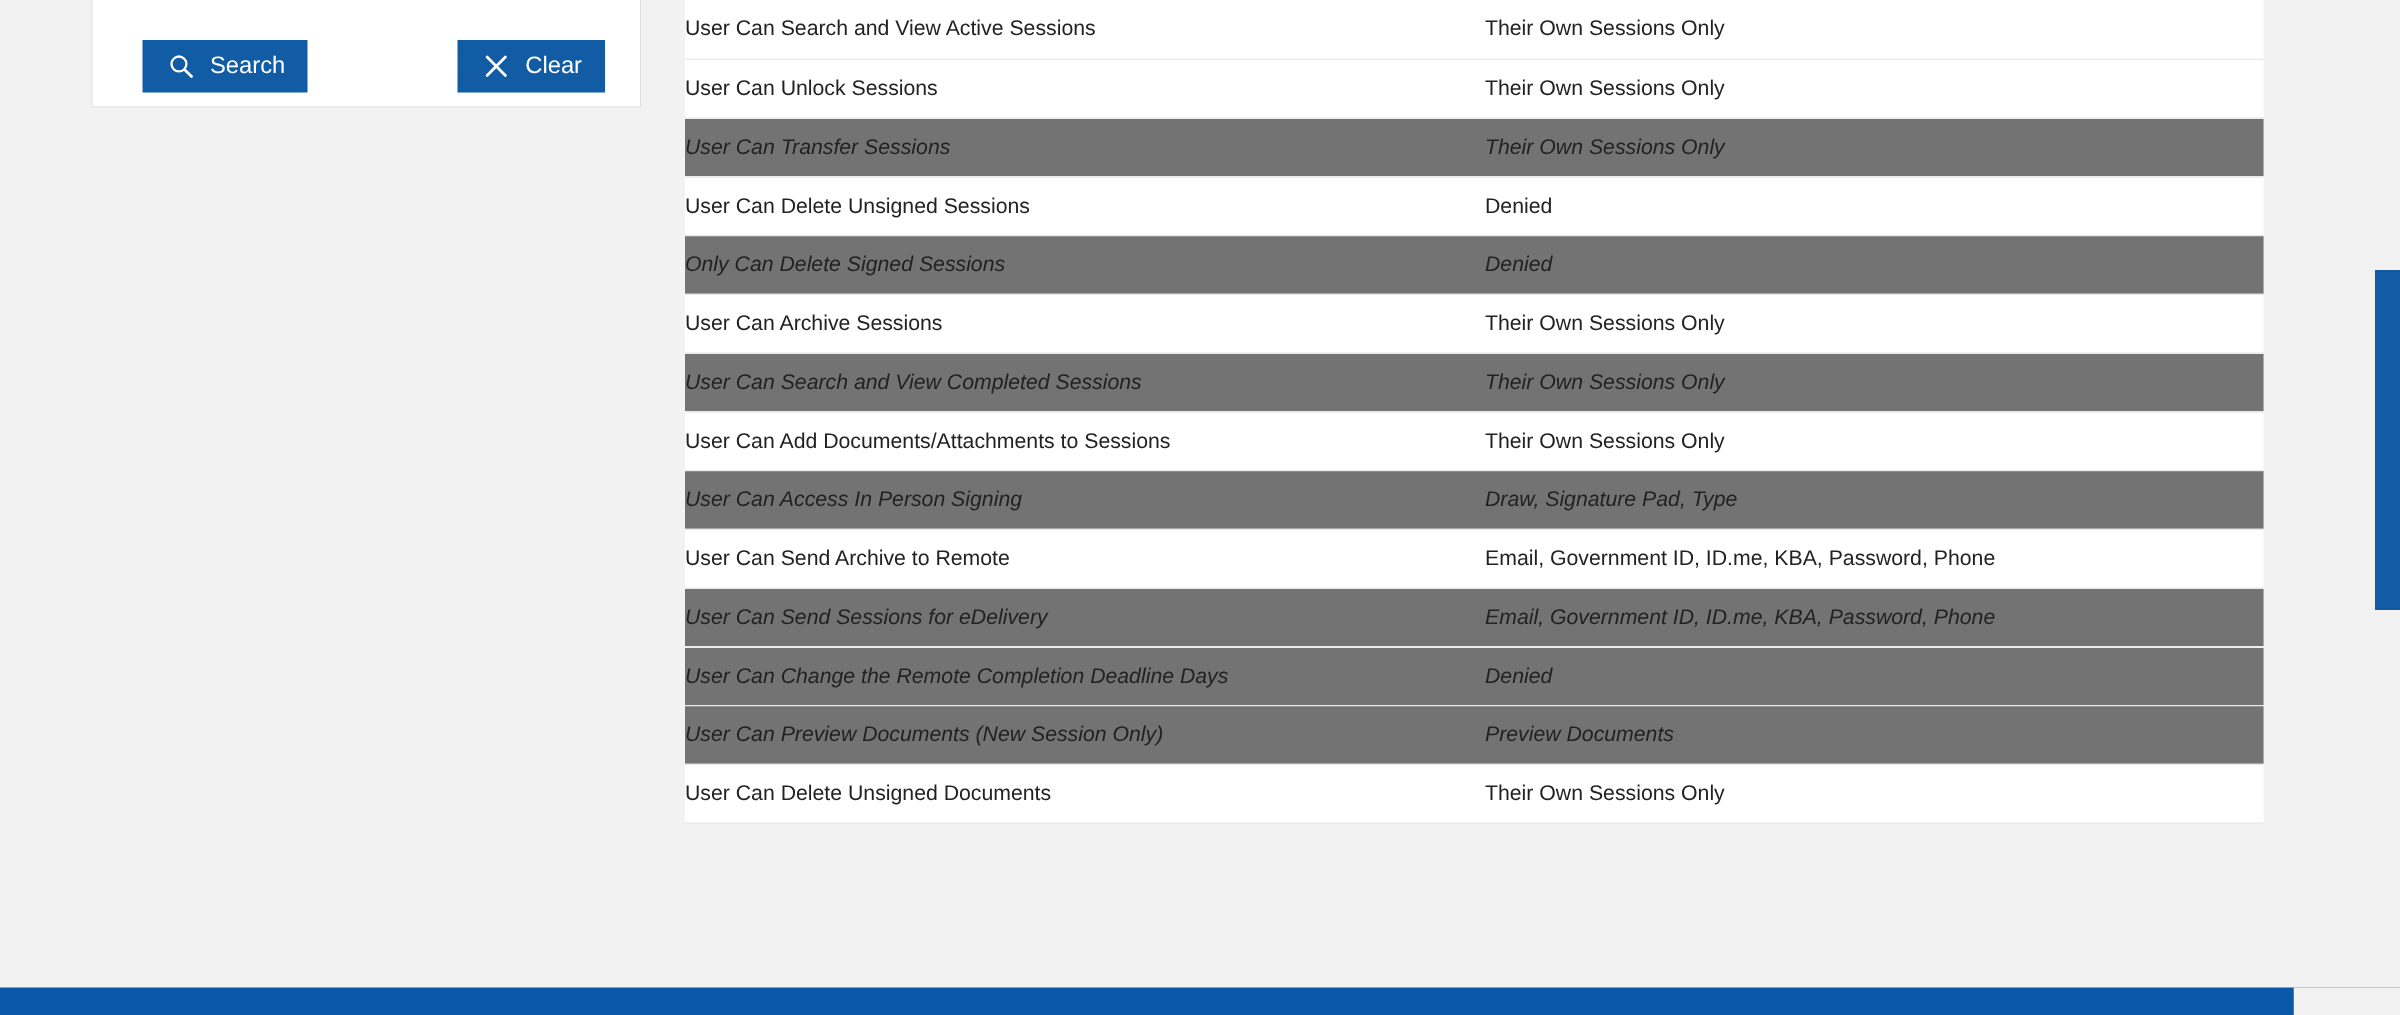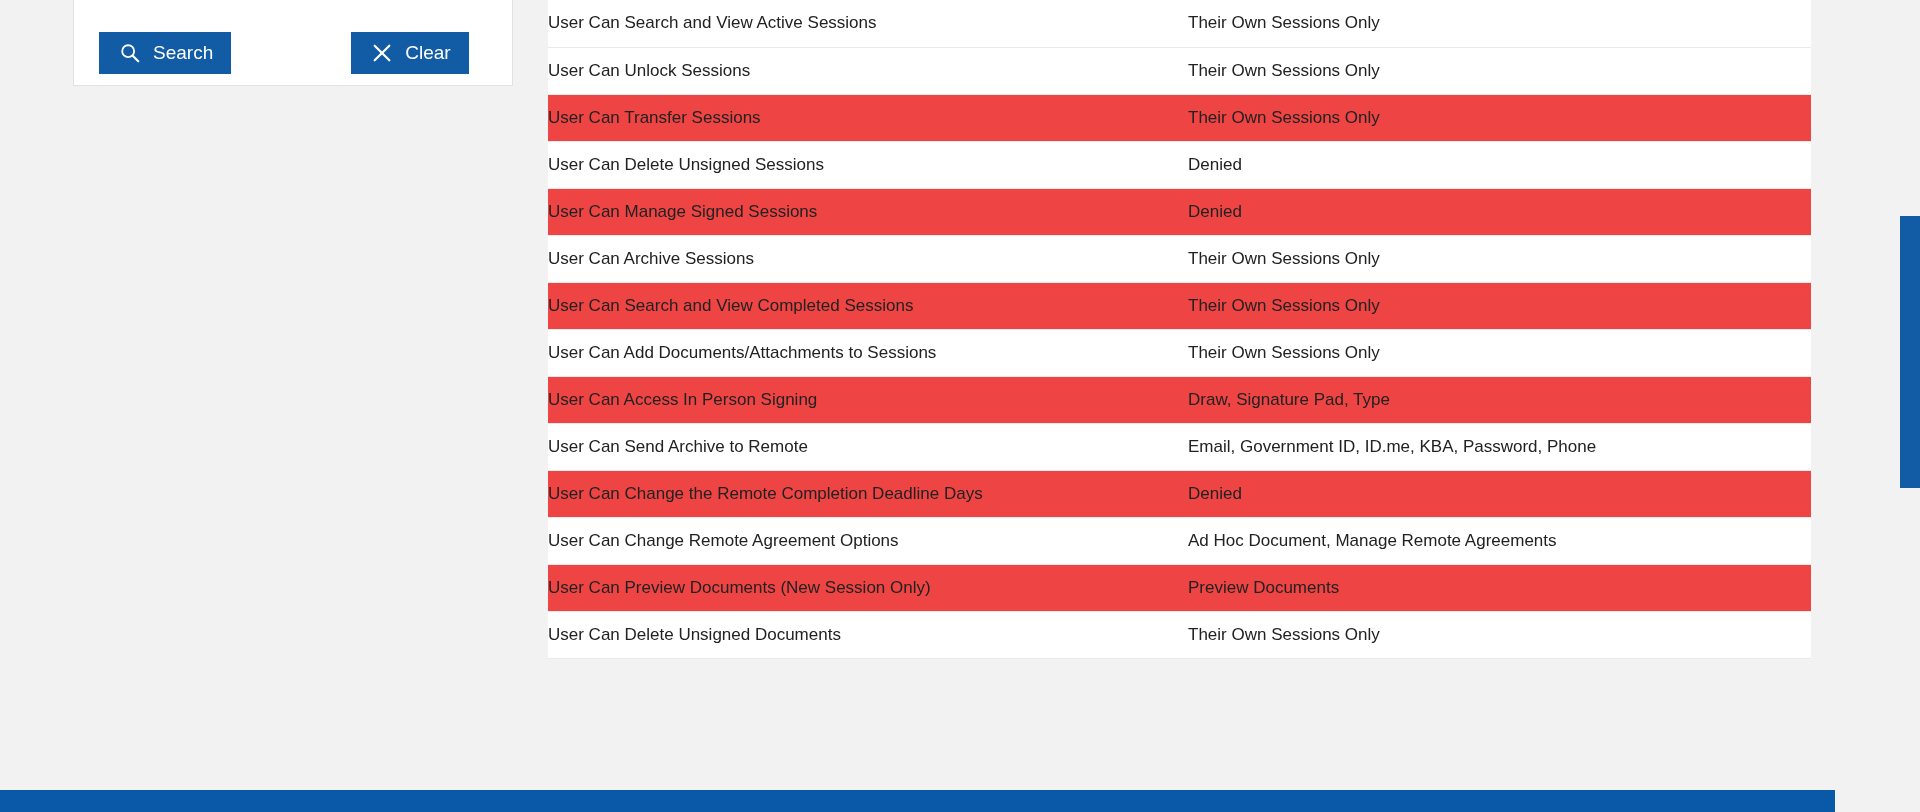--- a/index.html
+++ b/index.html
@@ -22,21 +22,21 @@
     left: 73px;
     top: -86px;
     width: 440px;
     height: 172px;
     background: #ffffff;
     border: 1px solid #e2e2e2;
     box-sizing: border-box;
   }
   .search-buttons {
     position: absolute;
-    left: 0;
+    left: 15px;
     top: 104px;
     width: 100%;
     height: 68px;
     display: flex;
     align-items: center;
     padding-left: 25px;
     box-sizing: border-box;
   }
   .btn {
     display: inline-flex;
@@ -78,21 +78,22 @@
     border-collapse: collapse;
     table-layout: fixed;
   }
   table.perm-table tr {
     height: 47px;
   }
   table.perm-table tr.odd {
     background: #ffffff;
   }
   table.perm-table tr.even {
-    background: #ef4444;
+    background: #737373;
+    font-style: italic;
   }
   table.perm-table td {
     font-size: 17px;
     color: #222222;
     padding: 0;
     vertical-align: middle;
     border-bottom: 1px solid #e9e9e9;
     white-space: nowrap;
     overflow: hidden;
     text-overflow: ellipsis;
@@ -187,21 +188,21 @@
         </tr>
         <tr class="even">
           <td class="col-name">User Can Transfer Sessions</td>
           <td class="col-value">Their Own Sessions Only</td>
         </tr>
         <tr class="odd">
           <td class="col-name">User Can Delete Unsigned Sessions</td>
           <td class="col-value">Denied</td>
         </tr>
         <tr class="even">
-          <td class="col-name">User Can Manage Signed Sessions</td>
+          <td class="col-name">Only Can Delete Signed Sessions</td>
           <td class="col-value">Denied</td>
         </tr>
         <tr class="odd">
           <td class="col-name">User Can Archive Sessions</td>
           <td class="col-value">Their Own Sessions Only</td>
         </tr>
         <tr class="even">
           <td class="col-name">User Can Search and View Completed Sessions</td>
           <td class="col-value">Their Own Sessions Only</td>
         </tr>
@@ -211,26 +212,26 @@
         </tr>
         <tr class="even">
           <td class="col-name">User Can Access In Person Signing</td>
           <td class="col-value">Draw, Signature Pad, Type</td>
         </tr>
         <tr class="odd">
           <td class="col-name">User Can Send Archive to Remote</td>
           <td class="col-value">Email, Government ID, ID.me, KBA, Password, Phone</td>
         </tr>
         <tr class="even">
+          <td class="col-name">User Can Send Sessions for eDelivery</td>
+          <td class="col-value">Email, Government ID, ID.me, KBA, Password, Phone</td>
+        </tr>
+        <tr class="even">
           <td class="col-name">User Can Change the Remote Completion Deadline Days</td>
           <td class="col-value">Denied</td>
-        </tr>
-        <tr class="odd">
-          <td class="col-name">User Can Change Remote Agreement Options</td>
-          <td class="col-value">Ad Hoc Document, Manage Remote Agreements</td>
         </tr>
         <tr class="even">
           <td class="col-name">User Can Preview Documents (New Session Only)</td>
           <td class="col-value">Preview Documents</td>
         </tr>
         <tr class="odd">
           <td class="col-name">User Can Delete Unsigned Documents</td>
           <td class="col-value">Their Own Sessions Only</td>
         </tr>
       </tbody>

